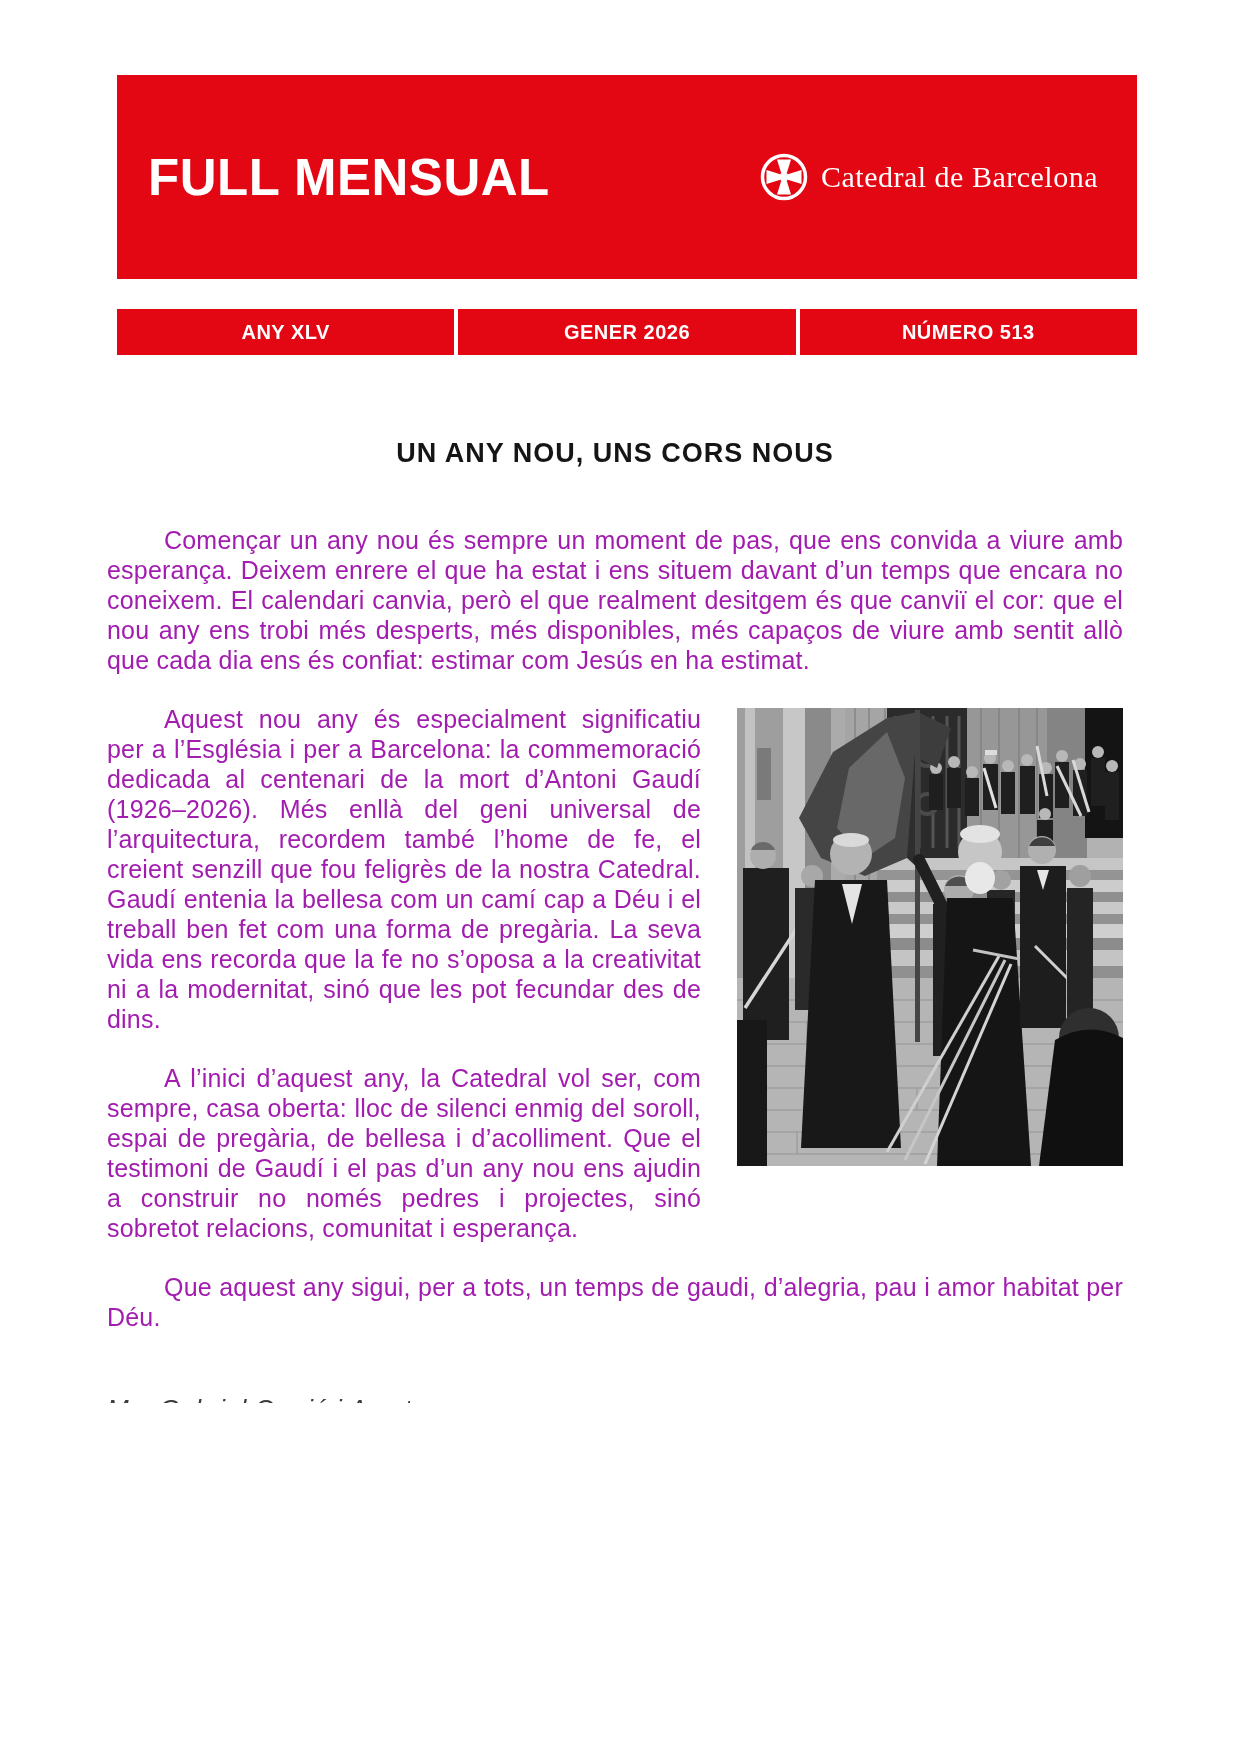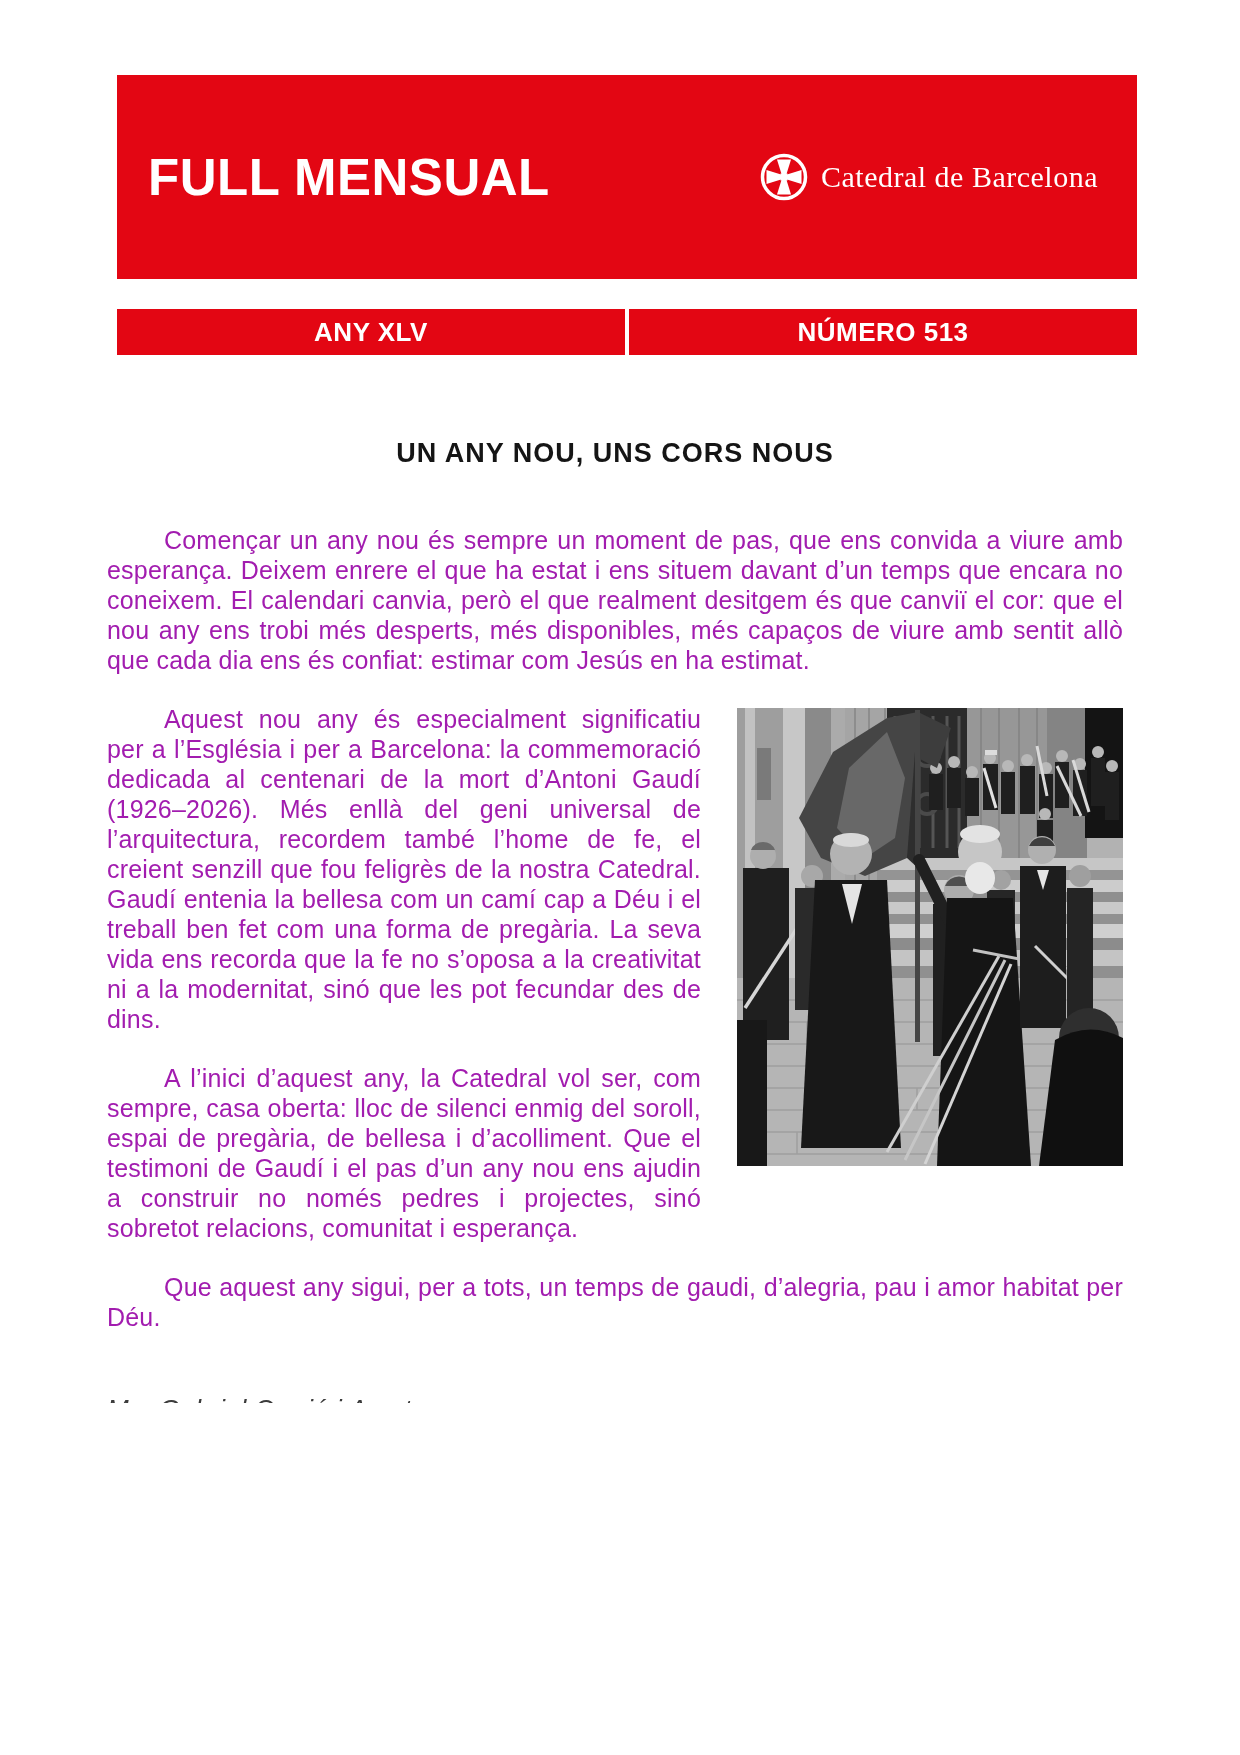--- a/index.html
+++ b/index.html
@@ -23,21 +23,21 @@
   .brand-name{
     font-family:Liberation Serif, serif;
     font-size:30px;letter-spacing:0.5px;white-space:nowrap;
   }
   .info-bar{
     margin-top:30px;height:46px;display:flex;column-gap:4px;background:#ffffff;
   }
   .info-cell{
     flex:1 1 0;background:var(--accent);color:#ffffff;
     display:flex;align-items:center;justify-content:center;
-    font-size:26px;font-weight:bold;letter-spacing:0.5px;
+    font-size:20px;font-weight:bold;letter-spacing:0.5px;
   }
   
   .article{position:absolute;left:107px;top:355px;width:1016px;}
   .article-title{
     margin:82px 0 56px 0;text-align:center;color:#151515;
     font-size:27px;font-weight:800;letter-spacing:1px;line-height:1.2;
   }
   .body-par{
     margin:0 0 29px 0;color:#a21caf;
     font-size:25px;line-height:30px;letter-spacing:0.2px;
@@ -71,20 +71,21 @@
             <path d="M6.5 17 L6.5 31 L21 26.5 L21 21.5 Z" fill="#ffffff"></path>
             <path d="M41.5 17 L41.5 31 L27 26.5 L27 21.5 Z" fill="#ffffff"></path>
           </svg>
         </span>
         <span class="brand-name">Catedral de Barcelona</span>
       </div>
     </div>
 
     <div class="info-bar">
       <div class="info-cell">ANY XLV</div>
+      <div class="info-cell">GENER 2026</div>
       <div class="info-cell">NÚMERO 513</div>
     </div>
   </div>
 
   <div class="article">
     <h2 class="article-title">UN ANY NOU, UNS CORS NOUS</h2>
 
     <p class="body-par">Començar un any nou és sempre un moment de pas, que ens convida a viure amb esperança. Deixem enrere el que ha estat i ens situem davant d’un temps que encara no coneixem. El calendari canvia, però el que realment desitgem és que canviï el cor: que el nou any ens trobi més desperts, més disponibles, més capaços de viure amb sentit allò que cada dia ens és confiat: estimar com Jesús en ha estimat.</p>
 
     <div class="photo-float">

